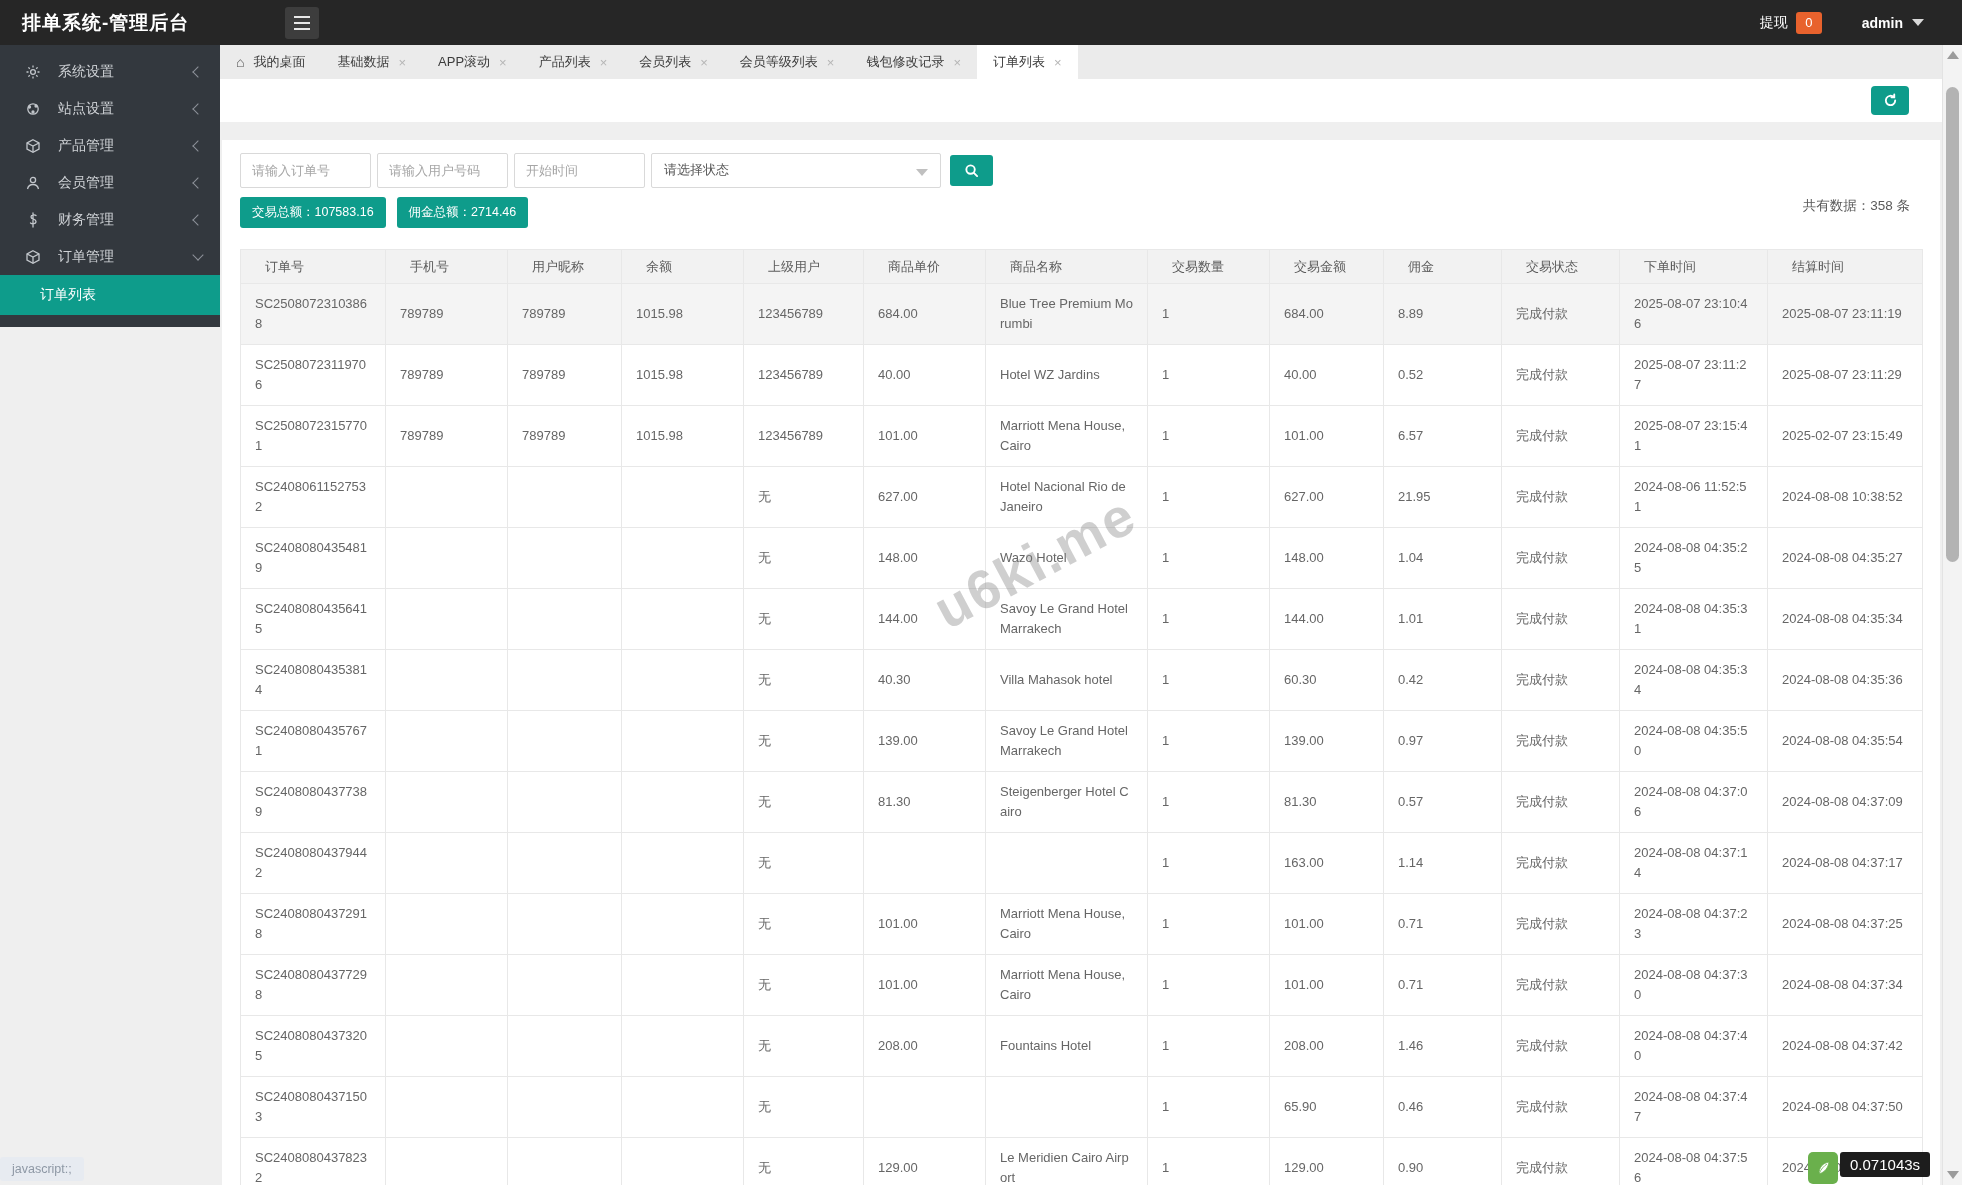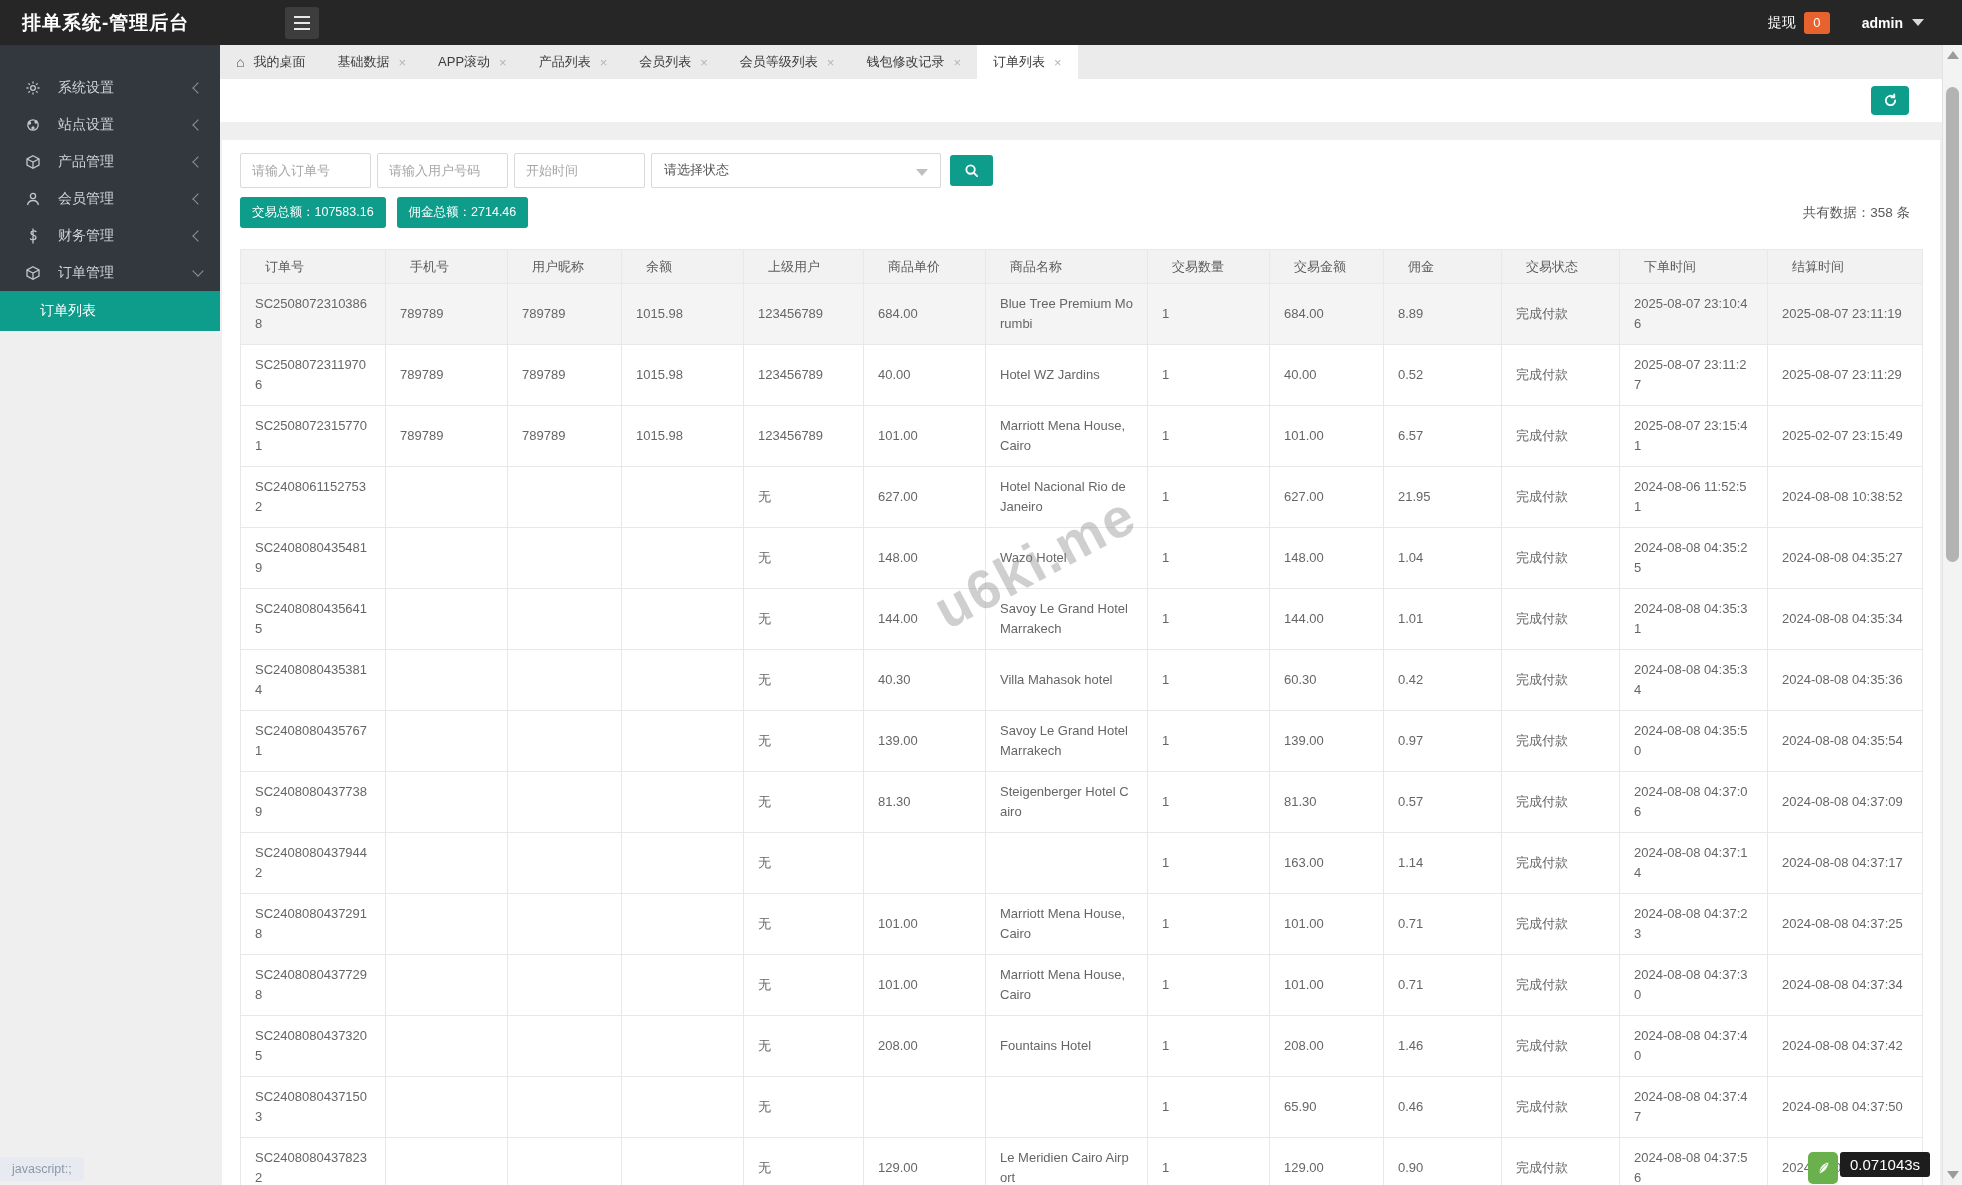--- a/index.html
+++ b/index.html
@@ -7,31 +7,31 @@
     font-family:"Liberation Sans", sans-serif; background:#efefef; }
 
   
   .topbar { position:absolute; left:0; top:0; width:1962px; height:45px;
     background:#262626; color:#fff; display:flex; align-items:center; z-index:30; }
   .app-title { font-size:19px; font-weight:bold; padding-left:22px; letter-spacing:1px; }
   .hamburger { width:34px; height:32px; background:#3d3d3d; border-radius:3px;
     margin-left:96px; display:flex; align-items:center; justify-content:center;
     flex-direction:column; gap:4px; cursor:pointer; }
   .hamburger i { display:block; width:16px; height:2px; background:#e8e8e8; }
-  .topbar-right { margin-left:auto; display:flex; align-items:center; gap:32px; padding-right:38px; }
+  .topbar-right { margin-left:auto; display:flex; align-items:center; gap:40px; padding-right:38px; }
   .withdraw { display:flex; align-items:center; gap:8px; font-size:14px; cursor:pointer; }
   .withdraw-badge { background:var(--orange,#e8622d); color:#fff; min-width:26px; height:22px;
     border-radius:3px; display:flex; align-items:center; justify-content:center; font-size:13px; padding:0 6px; }
   .user-menu { display:flex; align-items:center; gap:9px; font-size:14px; font-weight:bold; cursor:pointer; }
   .caret-down { width:0; height:0; border-left:6px solid transparent; border-right:6px solid transparent;
     border-top:7px solid #d9d9d9; }
 
   
   .sidebar { position:absolute; left:0; top:45px; width:220px; height:282px;
-    background:#33383e; z-index:20; padding-top:24px; }
+    background:#33383e; z-index:20; padding-top:8px; }
   .side-item { height:37px; display:flex; align-items:center; color:#cfd2d6;
     font-size:14px; padding:0 18px 0 24px; cursor:pointer; }
   .side-item .ic { width:18px; height:18px; margin-right:16px; display:flex;
     align-items:center; justify-content:center; color:#c2c6cb; font-size:15px; }
   .side-item .ic svg { width:16px; height:16px; }
   .side-item .lbl { flex:1; }
   .chev { width:8px; height:8px; border-right:1.6px solid #8d9299; border-bottom:1.6px solid #8d9299; }
   .chev.left { transform:rotate(135deg); }
   .chev.down { transform:rotate(45deg); margin-top:-3px; }
   .side-active { height:40px; background:var(--accent,#0e9c8b); color:#fff; font-size:14px;
@@ -63,21 +63,21 @@
   .f-input::placeholder { color:#a6a6a6; }
   .f-select { position:relative; width:290px; height:35px; border:1px solid #d9d9d9;
     border-radius:2px; margin-right:9px; display:flex; align-items:center;
     padding:0 12px; font-size:13px; color:#555; cursor:pointer; background:#fff; }
   .f-select .sel-caret { position:absolute; right:12px; top:15px; width:0; height:0;
     border-left:6px solid transparent; border-right:6px solid transparent; border-top:7px solid #c0c0c0; }
   .search-btn { width:43px; height:31px; background:var(--accent,#0e9c8b); border:none;
     border-radius:3px; cursor:pointer; display:flex; align-items:center; justify-content:center; }
   .search-btn svg { width:15px; height:15px; stroke:#fff; fill:none; stroke-width:2; }
 
-  .summary-row { display:flex; align-items:center; margin-top:9px; height:31px; padding-right:30px; }
+  .summary-row { display:flex; align-items:flex-start; margin-top:9px; height:31px; padding-right:30px; }
   .badge { background:var(--accent,#0e9c8b); color:#fff; font-size:12.5px; border-radius:3px;
     height:31px; display:flex; align-items:center; padding:0 12px; margin-right:11px; }
   .count { margin-left:auto; font-size:13.5px; color:#5a5a5a; }
 
   
   .tbl-wrap { margin-top:21px; width:1682px; }
   table { border-collapse:collapse; table-layout:fixed; width:1682px; }
   th, td { border:1px solid #e8e8e8; font-size:13px; text-align:left;
     padding:10px 14px; line-height:20px; word-break:break-all; }
   thead th { background:#f2f2f2; color:#5c5c5c; font-weight:normal; height:34px; padding:6px 24px; }

